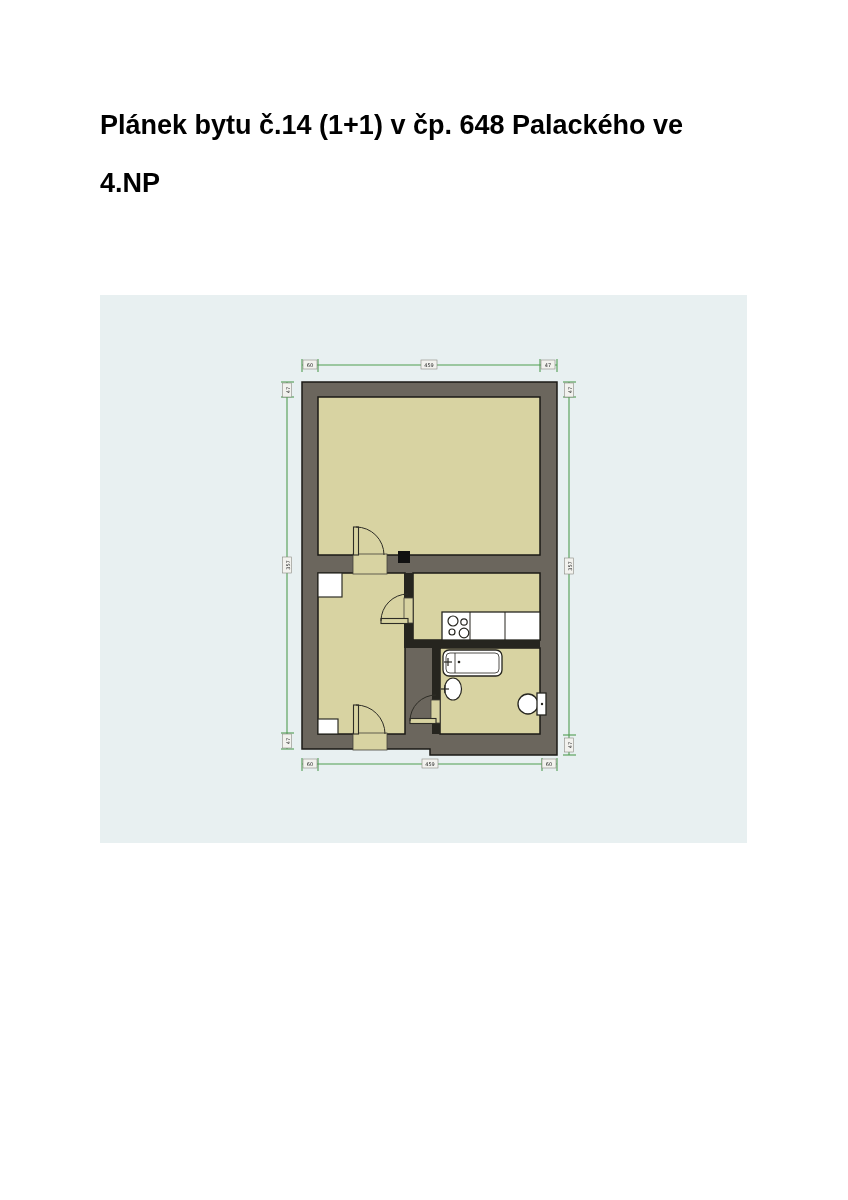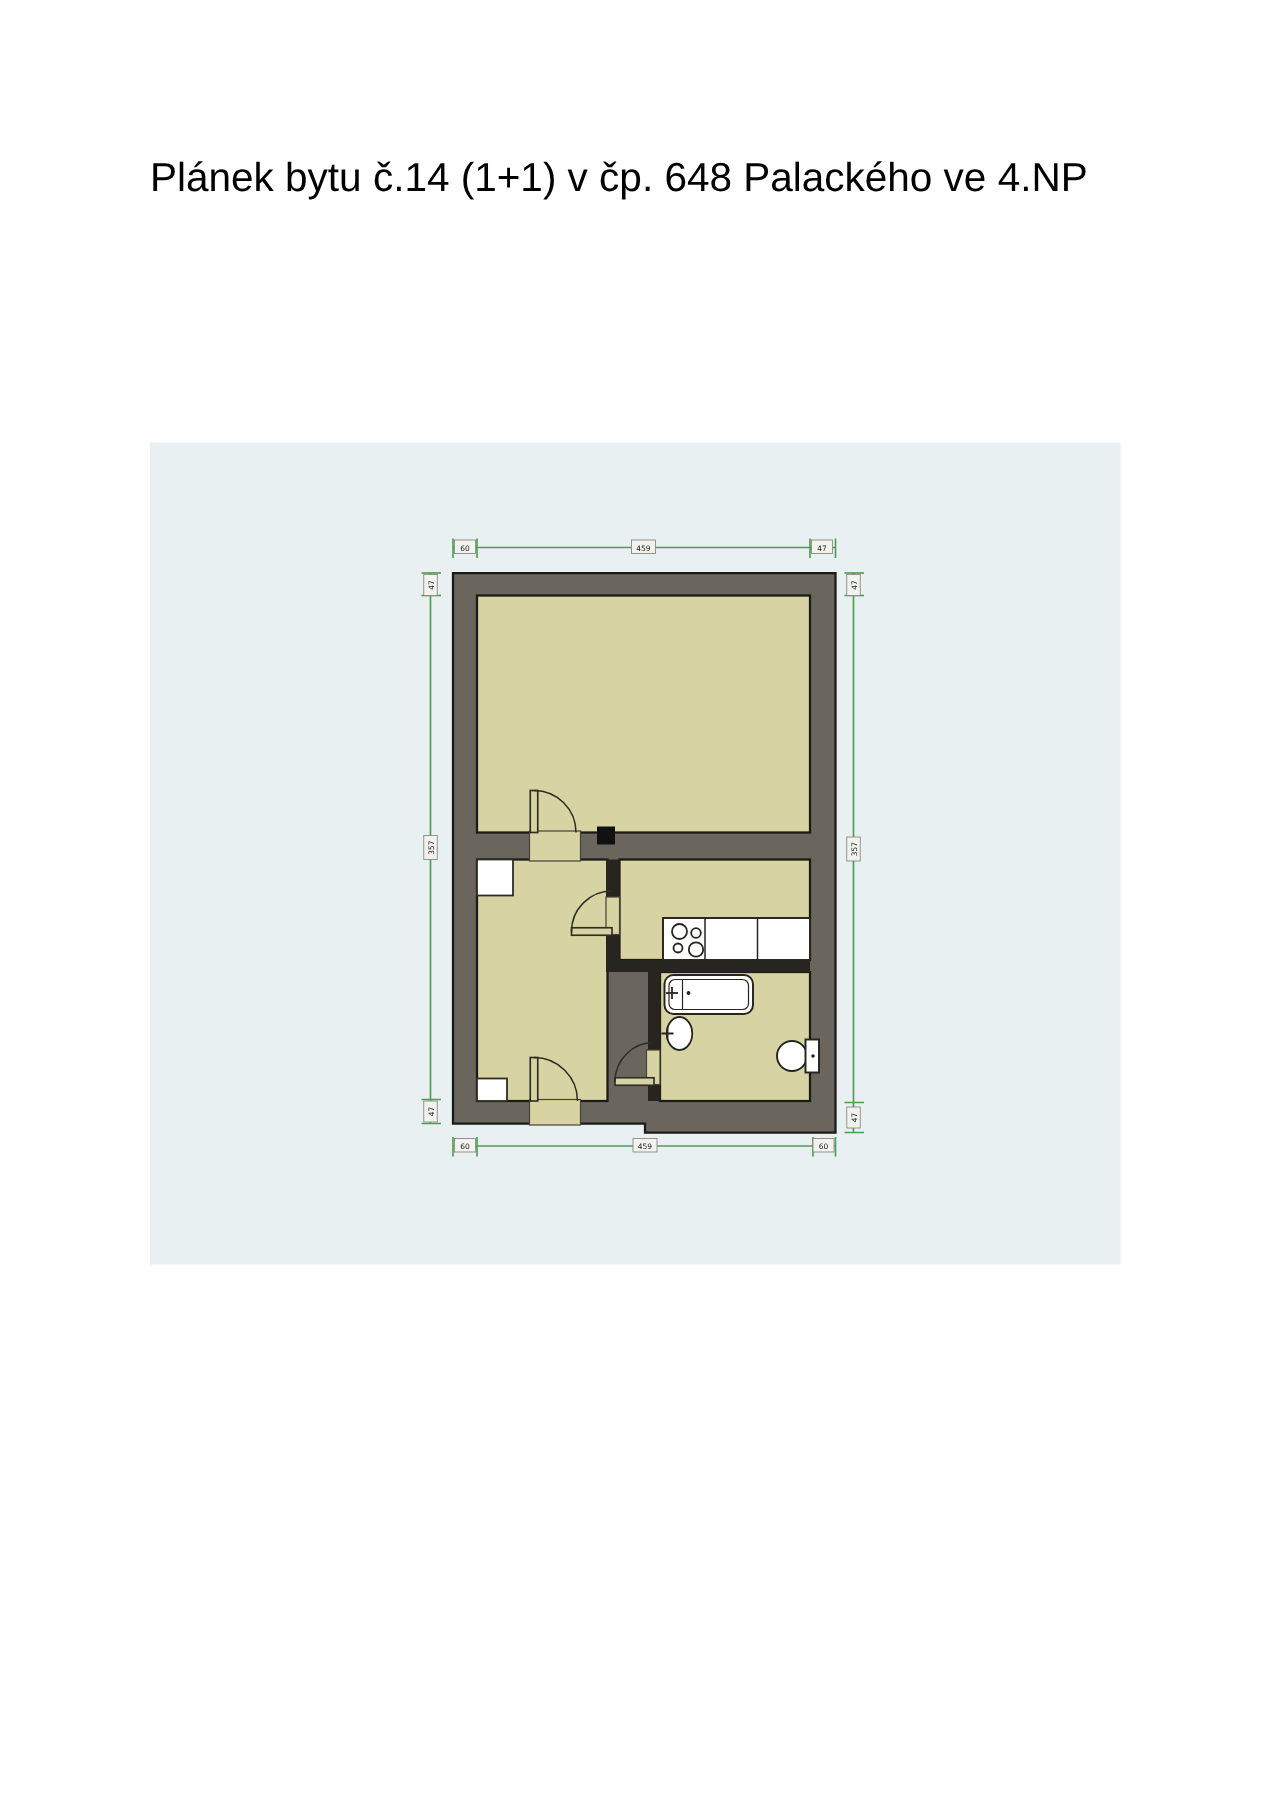--- a/index.html
+++ b/index.html
@@ -2,21 +2,21 @@
 <html><head>
 <meta charset="utf-8">
 <style>
   html,body{margin:0;padding:0;}
   body{
     width:848px;height:1200px;background:#ffffff;position:relative;
     font-family:"Liberation Sans", sans-serif;
   }
   .page-title{
     position:absolute;left:100px;top:96px;width:648px;margin:0;
-    font-size:27px;line-height:44px;font-weight:normal;color:#000;
+    font-size:27px;line-height:58px;font-weight:bold;color:#000;
   }
   .plan-panel{
     position:absolute;left:100px;top:295px;width:647px;height:548px;
     background:#e8f0f1;
   }
   .plan-panel svg{display:block;width:647px;height:548px;}
   .dim-label{font-size:5px;fill:#1d1d1d;font-family:"DejaVu Sans",sans-serif;}
 </style>
 </head>
 <body>

